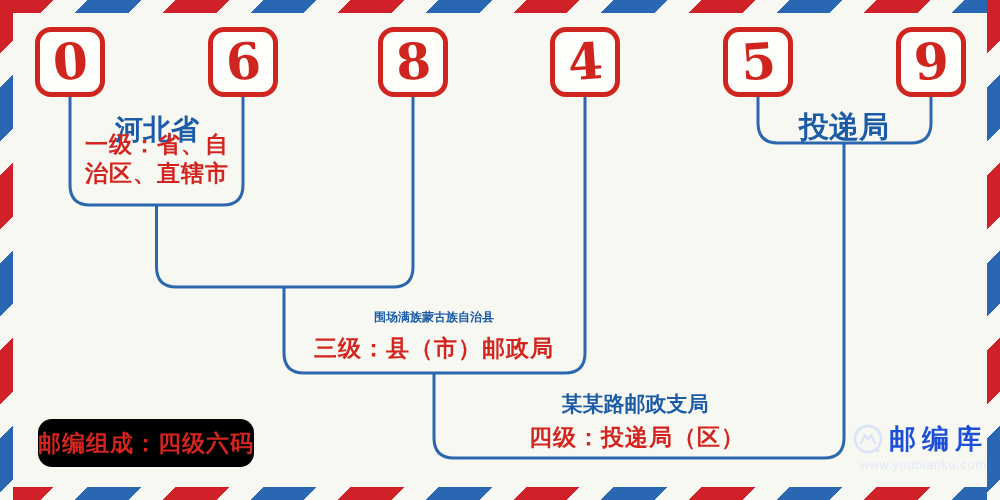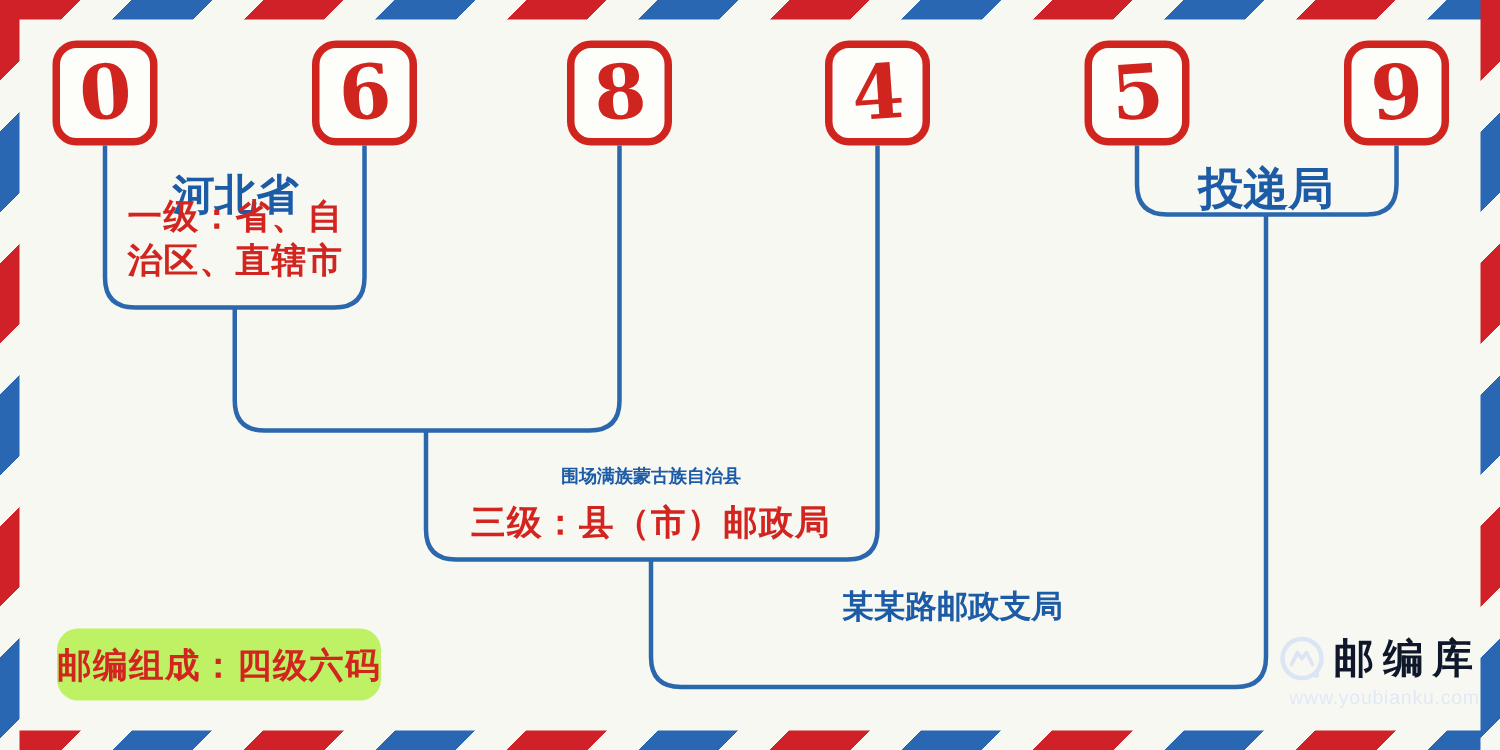--- a/index.html
+++ b/index.html
@@ -64,38 +64,38 @@
     color:#d3251f;
     font-weight:bold;
     letter-spacing:1px;
   }
 
   
   .badge{
     position:absolute;
     left:38px;top:419px;
     width:216px;height:48px;
-    background:#bef264;
+    background:#000000;
     border-radius:14px;
     display:flex;align-items:center;justify-content:center;font-family:Liberation Mono, monospace;
   }
   .badge span{
     color:#d3251f;font-weight:bold;font-size:23px;letter-spacing:1px;
   }
 
   
   .watermark{
     position:absolute;
     left:853px;top:424px;
     width:140px;
     cursor:pointer;
   }
   .wm-row{display:flex;align-items:center;gap:6px;}
   .wm-title{
-    color:#0f172a;
+    color:#1d4ed8;
     font-size:27px;font-weight:bold;
     letter-spacing:6px;
     line-height:1;
   }
   .wm-url{
     color:#e2e9f6;
     font-size:13px;
     margin-top:3px;
     text-align:center;
     letter-spacing:0.5px;
@@ -142,20 +142,21 @@
 
   <div class="lbl blue-name" style="left:157px;top:112px;font-size:28px;">河北省</div>
   <div class="lbl red-level" style="left:157px;top:130px;font-size:23px;width:180px;">一级：省、自
 治区、直辖市</div>
 
 
   <div class="lbl blue-name" style="left:434px;top:310px;font-size:12px;">围场满族蒙古族自治县</div>
   <div class="lbl blue-name" style="left:635px;top:391px;font-size:21px;">某某路邮政支局</div>
 
   <div class="lbl red-level" style="left:434px;top:334px;font-size:23px;">三级：县（市）邮政局</div>
+  <div class="lbl red-level" style="left:637px;top:423px;font-size:23px;">四级：投递局（区）</div>
 
   <div class="lbl blue-name" style="left:844px;top:108px;font-size:30px;">投递局</div>
 
   <div class="badge">
     <span>邮编组成：四级六码</span>
   </div>
 
   <div class="watermark">
     <div class="wm-row">
       <svg width="30" height="30" viewBox="0 0 30 30">

